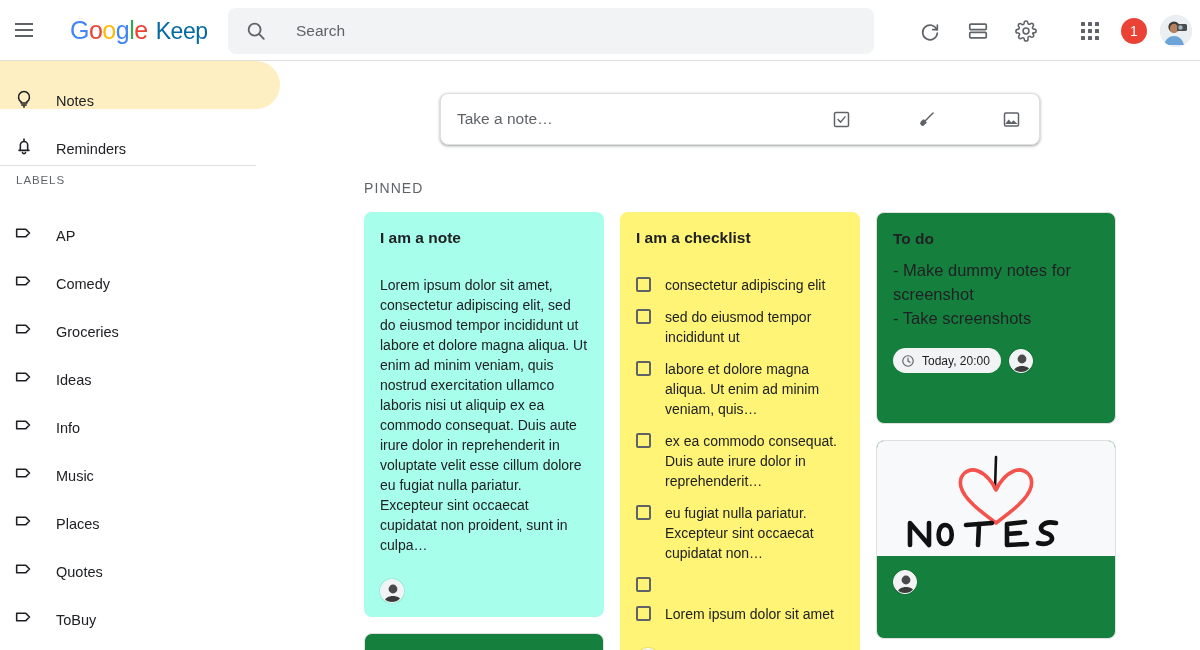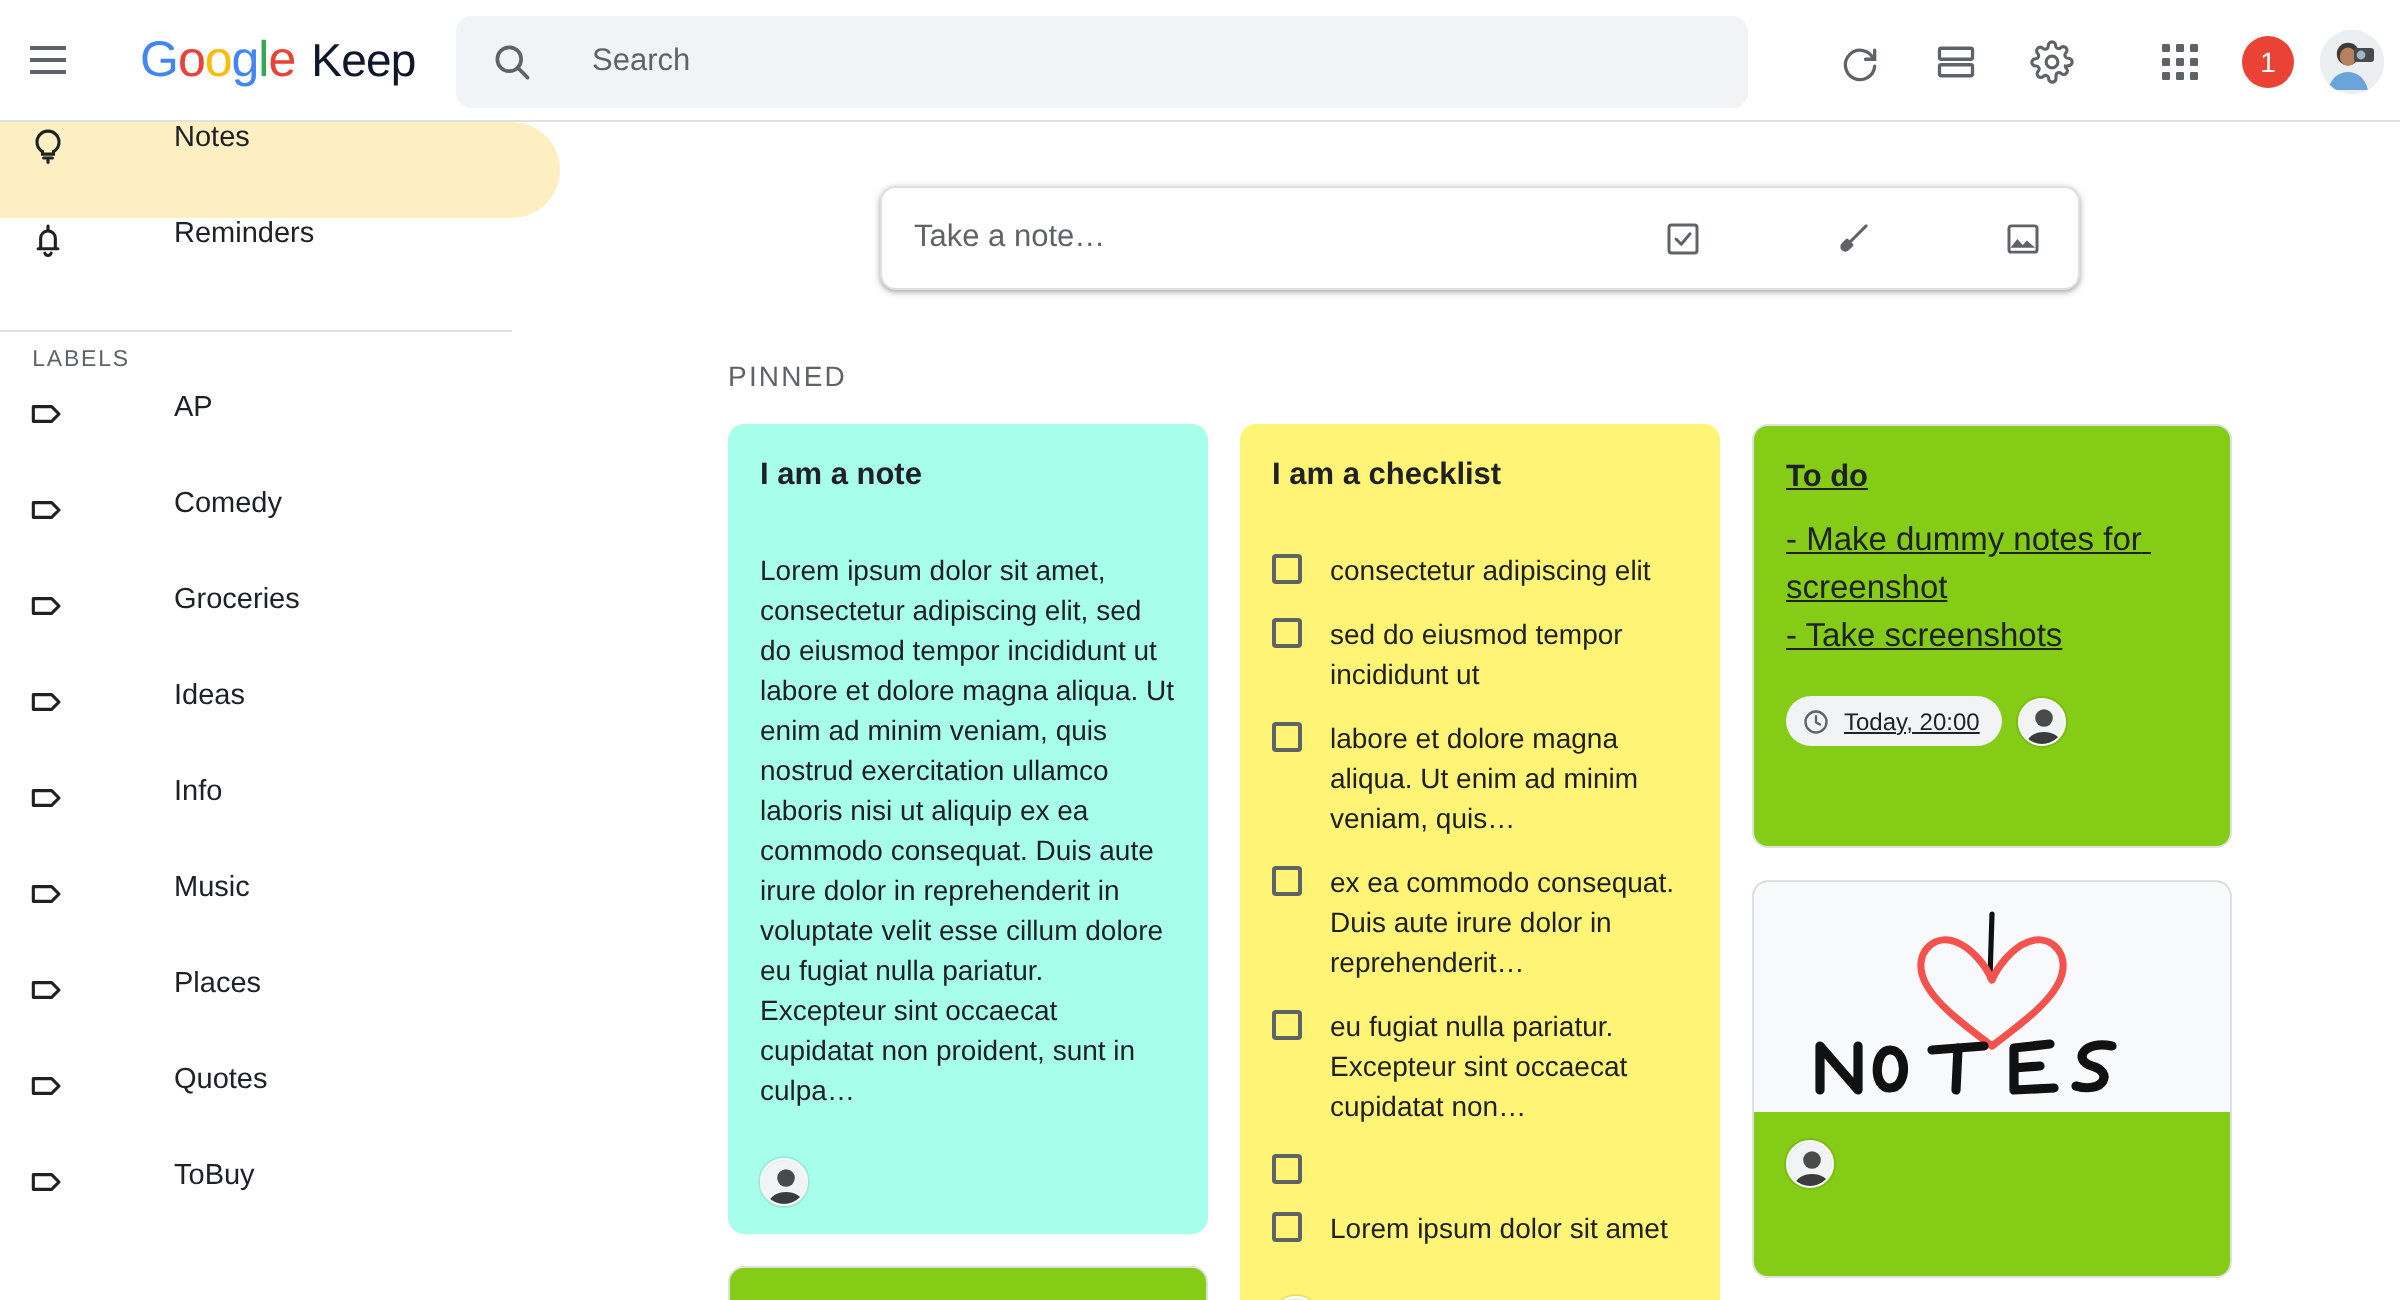--- a/index.html
+++ b/index.html
@@ -28,21 +28,21 @@
   .hamburger span { display: block; width: 18px; height: 2px; background: #5f6368; }
   .brand {
     display: flex; align-items: baseline; margin-left: 22px;
     font-size: 23px; letter-spacing: -0.4px; white-space: nowrap;
   }
   .brand .g-logo { font-size: 25px; font-weight: 400; letter-spacing: -0.5px; }
   .brand .g-logo .b { color: #4285F4; }
   .brand .g-logo .r { color: #EA4335; }
   .brand .g-logo .y { color: #FBBC05; }
   .brand .g-logo .g { color: #34A853; }
-  .brand .keep-word { color: #0f172a; margin-left: 8px; font-size: 23px; }
+  .brand .keep-word { color: #0369a1; margin-left: 8px; font-size: 23px; }
 
   .searchbox {
     position: absolute; left: 228px; top: 8px;
     width: 646px; height: 46px;
     background: #f1f3f4; border-radius: 8px;
     display: flex; align-items: center; cursor: text;
   }
   .searchbox .s-icon { margin-left: 16px; width: 24px; height: 24px; display:flex; align-items:center; justify-content:center;}
   .searchbox .s-text { margin-left: 28px; color: #5f6368; font-size: 15.5px; }
 
@@ -63,22 +63,22 @@
     overflow: hidden; cursor: pointer; position: relative;
     background: #dfe3e8;
   }
 
   
   .sidebar {
     position: absolute; left: 0; top: 61px; width: 280px; height: 589px;
     background: #fff; overflow: hidden;
   }
   .nav-item {
-    height: 48px; display: flex; align-items: flex-start;
-    border-radius: 0 25px 25px 0; cursor: pointer; color: #202124; gap: 31px;
+    height: 48px; display: flex; align-items: flex-end;
+    border-radius: 0 25px 25px 0; cursor: pointer; color: #202124;
   }
   .nav-item .nav-ico { width: 48px; display: flex; align-items: center; justify-content: center; flex: 0 0 48px; }
   .nav-item .nav-lbl { font-size: 14.5px; margin-left: 8px; }
   .nav-item.active { background: #feefc3; }
   .divider { height: 1px; background: #e0e0e0; margin: 8px 24px 8px 0; width: 256px; }
   .labels-hdr {
     font-size: 11.5px; color: #5f6368; letter-spacing: 0.9px;
     padding-left: 0px; margin-bottom: 10px; margin-top: 8px;
   }
 
@@ -104,21 +104,21 @@
   .grid { position: absolute; left: 84px; top: 151px; width: 800px; }
   .col { position: absolute; width: 240px; }
   .col-1 { left: 0; }
   .col-2 { left: 256px; }
   .col-3 { left: 512px; }
 
   .note {
     border-radius: 8px; margin-bottom: 16px; overflow: hidden;
     position: relative; cursor: default;
   }
-  .note.bordered { border: 1px solid #e0e0e0; background: #84cc16; text-decoration: underline; }
+  .note.bordered { border: 1px solid #e0e0e0; background: #15803d; }
   .note-pad { padding: 16px 16px 8px 16px; }
   .note-title { font-size: 15.5px; font-weight: 700; margin-bottom: 28px; line-height: 1.25; }
   .note-body { font-size: 14px; line-height: 20px; white-space: pre-wrap; }
   .note-body.big { font-size: 16.5px; line-height: 24px; }
 
   .check-row { display: flex; align-items: flex-start; margin-bottom: 12px; }
   .checkbox {
     width: 15px; height: 15px; border: 2px solid #5f6368; border-radius: 2px;
     margin-right: 14px; flex: 0 0 15px; margin-top: 2px; cursor: pointer;
   }

